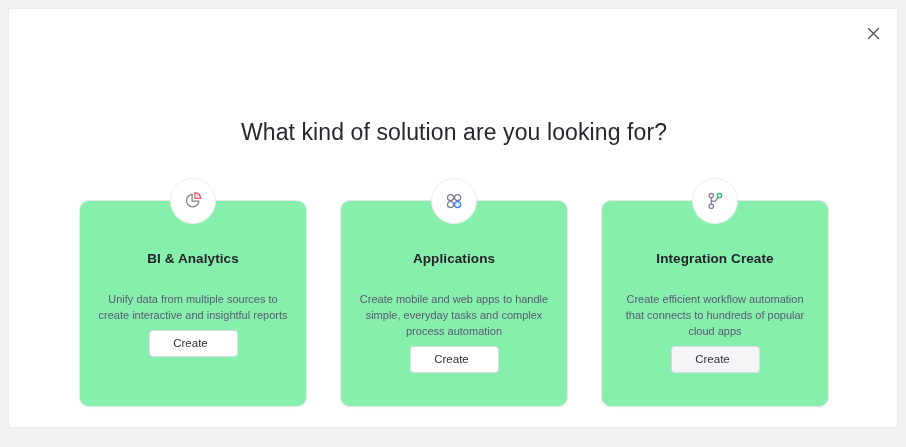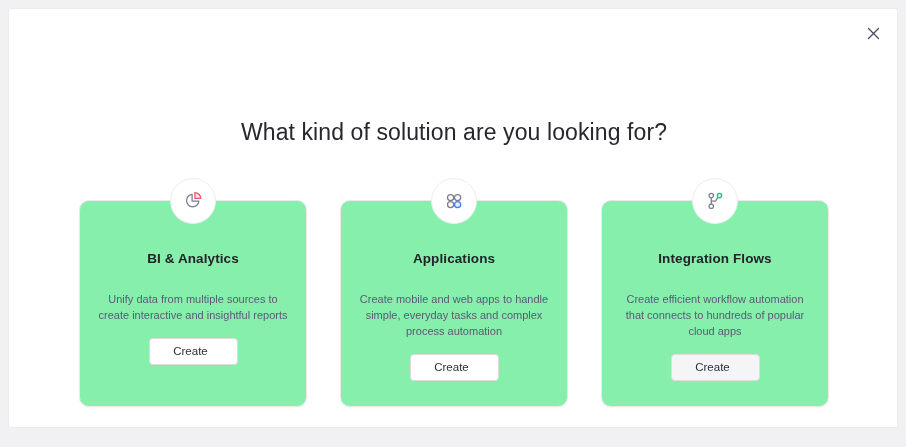--- a/index.html
+++ b/index.html
@@ -106,21 +106,21 @@
   .card-desc {
     margin-top: 25px;
     width: 190px;
     font-size: 11px;
     line-height: 16px;
     color: #5a5a72;
     text-align: center;
   }
 
   .create-btn {
-    margin-top: 15px;
+    margin-top: 7px;
     min-width: 62px;
     padding: 6px 15px 7px 10px;
     font-size: 11.5px;
     color: #2f2f38;
     background: #ffffff;
     border: 1px solid #dcdce4;
     border-radius: 4px;
     text-align: center;
     cursor: pointer;
     font-family: "Liberation Sans", sans-serif;
@@ -173,19 +173,19 @@
     <div class="card">
       <div class="icon-badge">
         <svg width="20" height="20" viewBox="0 0 20 20">
           <path d="M6.3 6.1 L6.3 13.9" stroke="#7c7c92" stroke-width="1.25" stroke-linecap="round" fill="none"></path>
           <path d="M6.3 10 L10.6 10 L13.4 5.6" stroke="#7c7c92" stroke-width="1.25" stroke-linecap="round" stroke-linejoin="round" fill="none"></path>
           <circle cx="6.3" cy="4.6" r="2.2" fill="#ffffff" stroke="#7c7c92" stroke-width="1.25"></circle>
           <circle cx="6.3" cy="15.2" r="2.2" fill="#ffffff" stroke="#7c7c92" stroke-width="1.25"></circle>
           <circle cx="14.5" cy="4.6" r="2.2" fill="#d6f2e4" stroke="#36b37e" stroke-width="1.25"></circle>
         </svg>
       </div>
-      <div class="card-title">Integration Flows</div>
+      <div class="card-title">Integration Create</div>
       <div class="card-desc">Create efficient workflow automation that connects to hundreds of popular cloud apps</div>
       <div class="create-btn hovered">Create</div>
     </div>
 
   </div>
 </div>
 
 </body></html>

